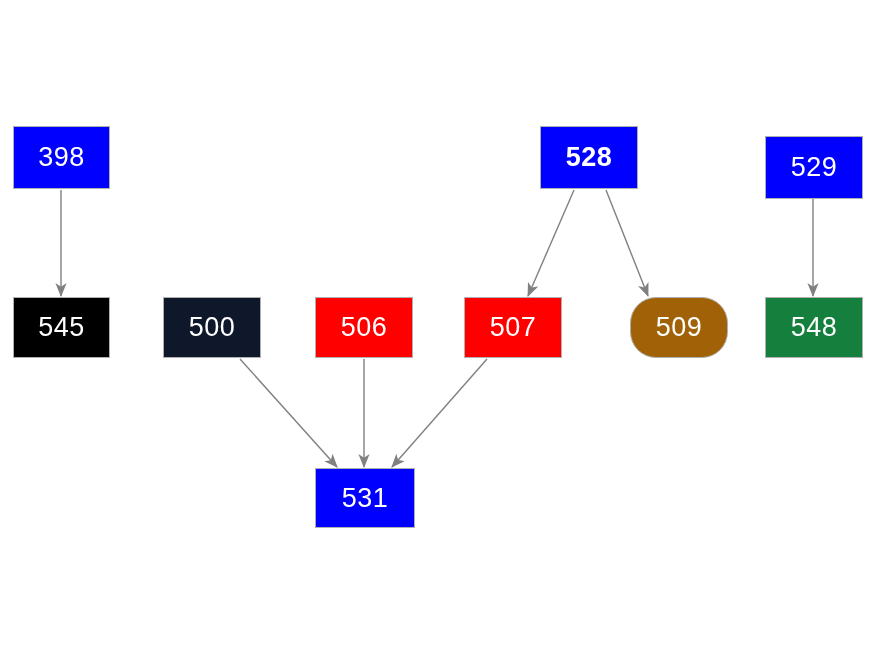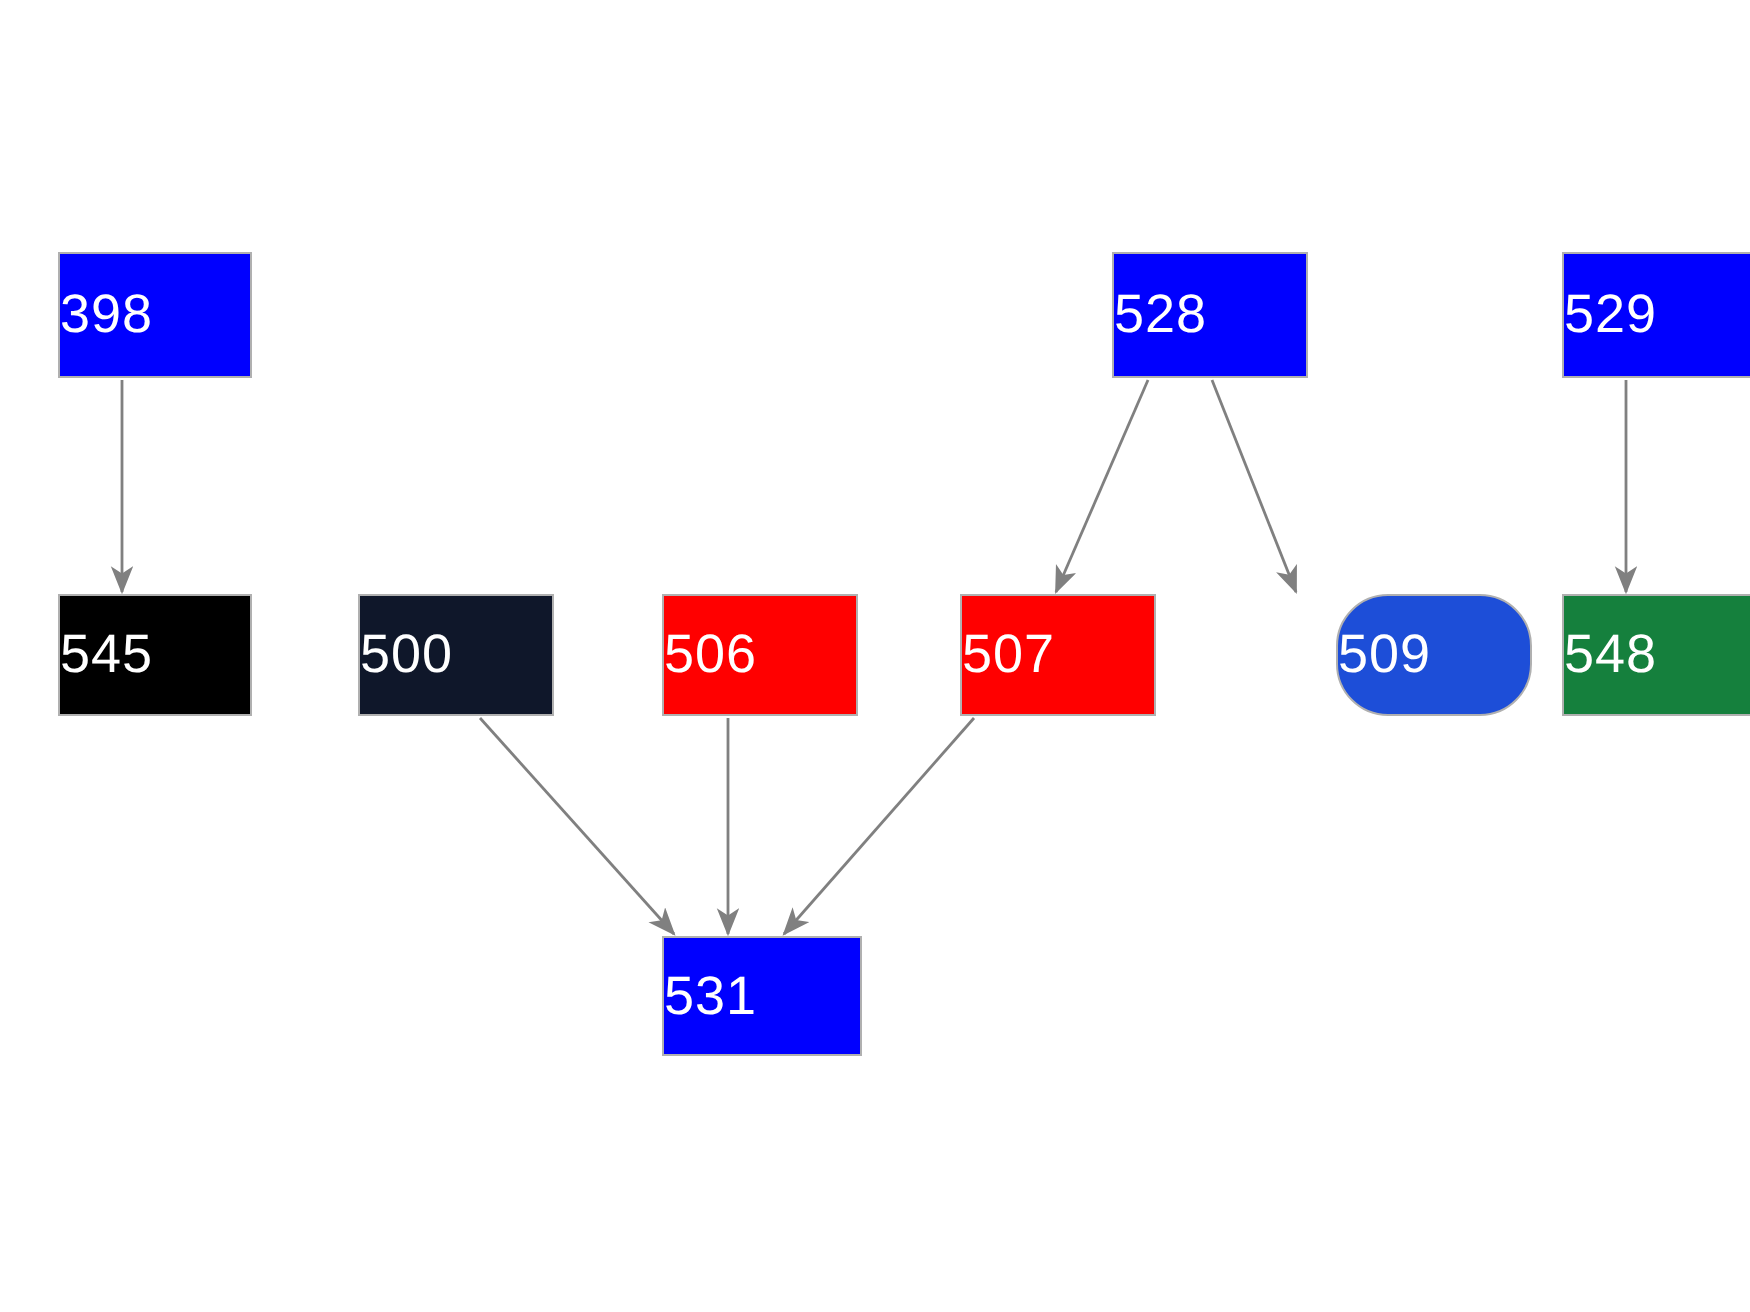--- a/index.html
+++ b/index.html
@@ -22,27 +22,26 @@
     width: 875px;
     height: 656px;
     pointer-events: none;
   }
   .node {
     position: absolute;
     box-sizing: border-box;
     border: 1px solid #b0b0b0;
     display: flex;
     align-items: center;
-    justify-content: flex-start;
+    justify-content: center;
     color: #ffffff;
     font-size: 27px;
     line-height: 1;
     letter-spacing: 0.5px;
     user-select: none;
-    margin-left: 16px;
   }
   .node-label {
     display: block;
     color: #ffffff;
   }
 </style>
 </head>
 <body>
 
 <div id="canvas">
@@ -61,39 +60,39 @@
         <line x1="240" y1="359" x2="337" y2="467" stroke="#808080" stroke-width="1.4" marker-end="url(#arrowhead)"></line>
         <line x1="364" y1="359" x2="364" y2="467" stroke="#808080" stroke-width="1.4" marker-end="url(#arrowhead)"></line>
         <line x1="487" y1="359" x2="392" y2="467" stroke="#808080" stroke-width="1.4" marker-end="url(#arrowhead)"></line>
       </g>
   </svg>
 
   <div id="nodes-layer">
       <div class="node" style="left: 13px; top: 126px; width: 97px; height: 63px; background: rgb(0, 0, 255); border-color: rgb(176, 176, 176);">
         <span class="node-label">398</span>
       </div>
-      <div class="node" style="left: 540px; top: 126px; width: 98px; height: 63px; background: rgb(0, 0, 255); border-color: rgb(176, 176, 176);">
+      <div class="node" style="left: 540px; top: 126px; width: 98px; height: 63px; background: rgb(0, 0, 255); border-color: rgb(176, 176, 176); font-weight: bold;">
         <span class="node-label">528</span>
       </div>
-      <div class="node" style="left: 765px; top: 126px; width: 98px; height: 63px; background: rgb(0, 0, 255); border-color: rgb(176, 176, 176);">
+      <div class="node" style="left: 765px; top: 136px; width: 98px; height: 63px; background: rgb(0, 0, 255); border-color: rgb(176, 176, 176);">
         <span class="node-label">529</span>
       </div>
       <div class="node" style="left: 13px; top: 297px; width: 97px; height: 61px; background: #000000; border-color: rgb(176, 176, 176);">
         <span class="node-label">545</span>
       </div>
       <div class="node" style="left: 163px; top: 297px; width: 98px; height: 61px; background: #0f172a; border-color: rgb(176, 176, 176);">
         <span class="node-label">500</span>
       </div>
       <div class="node" style="left: 315px; top: 297px; width: 98px; height: 61px; background: rgb(255, 0, 0); border-color: rgb(176, 176, 176);">
         <span class="node-label">506</span>
       </div>
       <div class="node" style="left: 464px; top: 297px; width: 98px; height: 61px; background: rgb(255, 0, 0); border-color: rgb(176, 176, 176);">
         <span class="node-label">507</span>
       </div>
-      <div class="node" style="left: 652px; top: 297px; width: 98px; height: 61px; background: #1d4ed8; border-color: rgb(176, 176, 176); border-radius: 26px;">
+      <div class="node" style="left: 630px; top: 297px; width: 98px; height: 61px; background: #a16207; border-color: rgb(176, 176, 176); border-radius: 26px;">
         <span class="node-label">509</span>
       </div>
       <div class="node" style="left: 765px; top: 297px; width: 98px; height: 61px; background: #15803d; border-color: rgb(176, 176, 176);">
         <span class="node-label">548</span>
       </div>
       <div class="node" style="left: 315px; top: 468px; width: 100px; height: 60px; background: rgb(0, 0, 255); border-color: rgb(176, 176, 176);">
         <span class="node-label">531</span>
       </div>
     </div>
 

